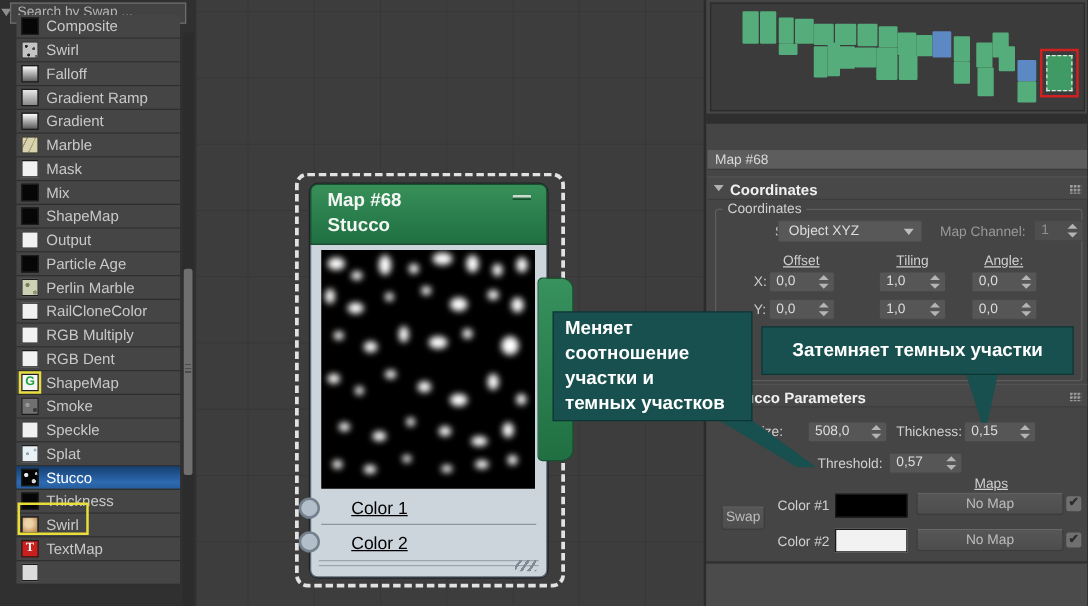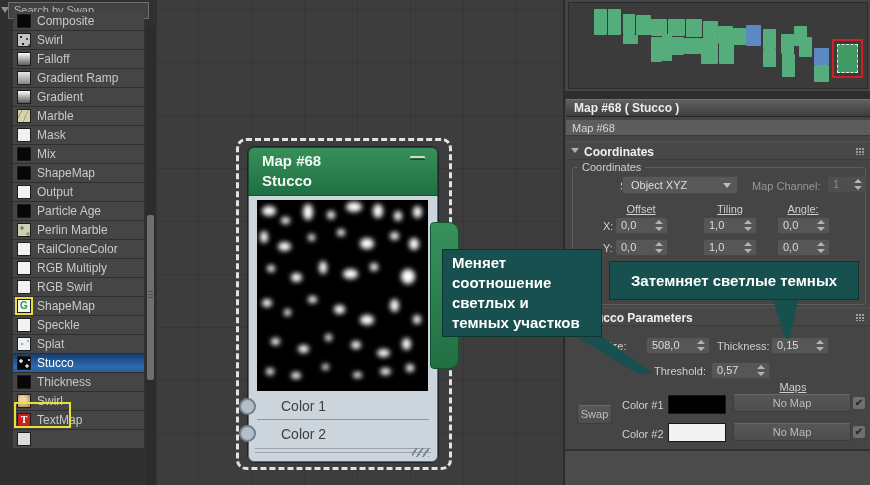--- a/index.html
+++ b/index.html
@@ -57,21 +57,21 @@
     background:linear-gradient(180deg,#389059,#1f6f42);border:1px solid #174f2f;}
   .node-title{position:absolute;left:13px;top:4px;font-size:15px;font-weight:bold;color:#f3f7f4;}
   .node-subtitle{position:absolute;left:13px;top:24px;font-size:15px;font-weight:bold;color:#f3f7f4;}
   .minimize-dash{position:absolute;right:12px;top:8px;width:15px;height:4px;background:#2a6b44;
     box-shadow:inset 0 2px 0 #c9dccd, inset 0 -1px 0 #14502c;border-radius:1px;}
   .node-body{position:absolute;left:0;top:49px;right:0;bottom:0;background:#ccd4dc;
     border:1px solid #5f6a73;border-top:none;border-radius:0 0 6px 6px;}
   .preview{position:absolute;left:8px;top:4px;width:171px;height:191px;background:#000;overflow:hidden;}
   .blob{position:absolute;background:#fff;border-radius:50%;filter:blur(2.6px);}
   .slot-row{position:absolute;left:0;right:0;height:27px;display:flex;align-items:center;}
-  .slot-row .slot-label{margin-left:32px;font-size:14px;color:#404040;}
+  .slot-row .slot-label{margin-left:32px;font-size:14px;color:#000000;text-decoration:underline;}
   .row-sep{position:absolute;left:8px;right:8px;height:1px;background:#8b96a0;}
   .bottom-lines{position:absolute;left:6px;right:6px;bottom:8px;height:5px;
     border-top:1px solid #9aa5ae;border-bottom:1px solid #9aa5ae;}
   .resize-grip{position:absolute;right:8px;bottom:4px;width:17px;height:9px;
     background:repeating-linear-gradient(125deg,transparent 0 3px,#7f8a94 3px 5px);}
   .socket{position:absolute;width:17px;height:17px;border-radius:50%;background:#b2bfca;
     border:2px solid #74808b;z-index:14;}
   .output-tab{position:absolute;left:430px;top:222px;width:29px;height:147px;z-index:13;
     background:linear-gradient(180deg,#37925d,#206f42);border:1px solid #14532e;
     border-radius:4px 10px 10px 4px;}
@@ -197,25 +197,29 @@
         <div class="srow">
           <div class="thumb t-white"></div>
           <span class="slabel">RailCloneColor</span>
         </div>
         <div class="srow">
           <div class="thumb t-white"></div>
           <span class="slabel">RGB Multiply</span>
         </div>
         <div class="srow">
           <div class="thumb t-white"></div>
-          <span class="slabel">RGB Swirl</span>
+          <span class="slabel">RGB Dent</span>
         </div>
         <div class="srow">
           <div class="thumb t-shapemap">G</div>
           <span class="slabel">ShapeMap</span>
+        </div>
+        <div class="srow">
+          <div class="thumb t-smoke"></div>
+          <span class="slabel">Smoke</span>
         </div>
         <div class="srow">
           <div class="thumb t-white"></div>
           <span class="slabel">Speckle</span>
         </div>
         <div class="srow">
           <div class="thumb t-splat"></div>
           <span class="slabel">Splat</span>
         </div>
         <div class="srow sel">
@@ -339,21 +343,20 @@
         <div class="nav-node nav-g" style="left: 225px; top: 23px; width: 13px; height: 20px;"></div>
         <div class="nav-node nav-g" style="left: 230px; top: 34px; width: 13px; height: 20px;"></div>
         <div class="nav-node nav-b" style="left: 245px; top: 45px; width: 15px; height: 17px;"></div>
         <div class="nav-node nav-g" style="left: 245px; top: 62px; width: 15px; height: 17px;"></div>
         <div class="view-rect" style="left: 263px; top: 36px; width: 31px; height: 39px;">
           <div class="view-rect-inner"></div>
         </div>
       </div>
     <div class="nav-gap"></div>
 
-    <div class="ptitle">Map #68  ( Stucco )</div>
     <div class="name-field">Map #68</div>
 
     <div class="rollout" style="top:141px;">
       <div class="rarrow"></div>
       <div class="rtext">Coordinates</div>
       <div class="grip-icon"></div>
     </div>
 
     <div class="groupbox"></div>
     <div class="grouplabel">Coordinates</div>
@@ -451,20 +454,20 @@
 
     <div class="pdivider"></div>
     <div class="pbottom"></div>
   </div>
 
   <div class="tail tail1"></div>
   <div class="tail tail2"></div>
   <div class="callout callout1" id="callout1">
       <div class="cline">Меняет</div>
       <div class="cline">соотношение</div>
-      <div class="cline">светлых и</div>
+      <div class="cline">участки и</div>
       <div class="cline">темных участков</div>
     </div>
   <div class="callout callout2">
-    <span>Затемняет светлые темных</span>
+    <span>Затемняет темных участки</span>
   </div>
 
 </div>
 
 </body></html>

